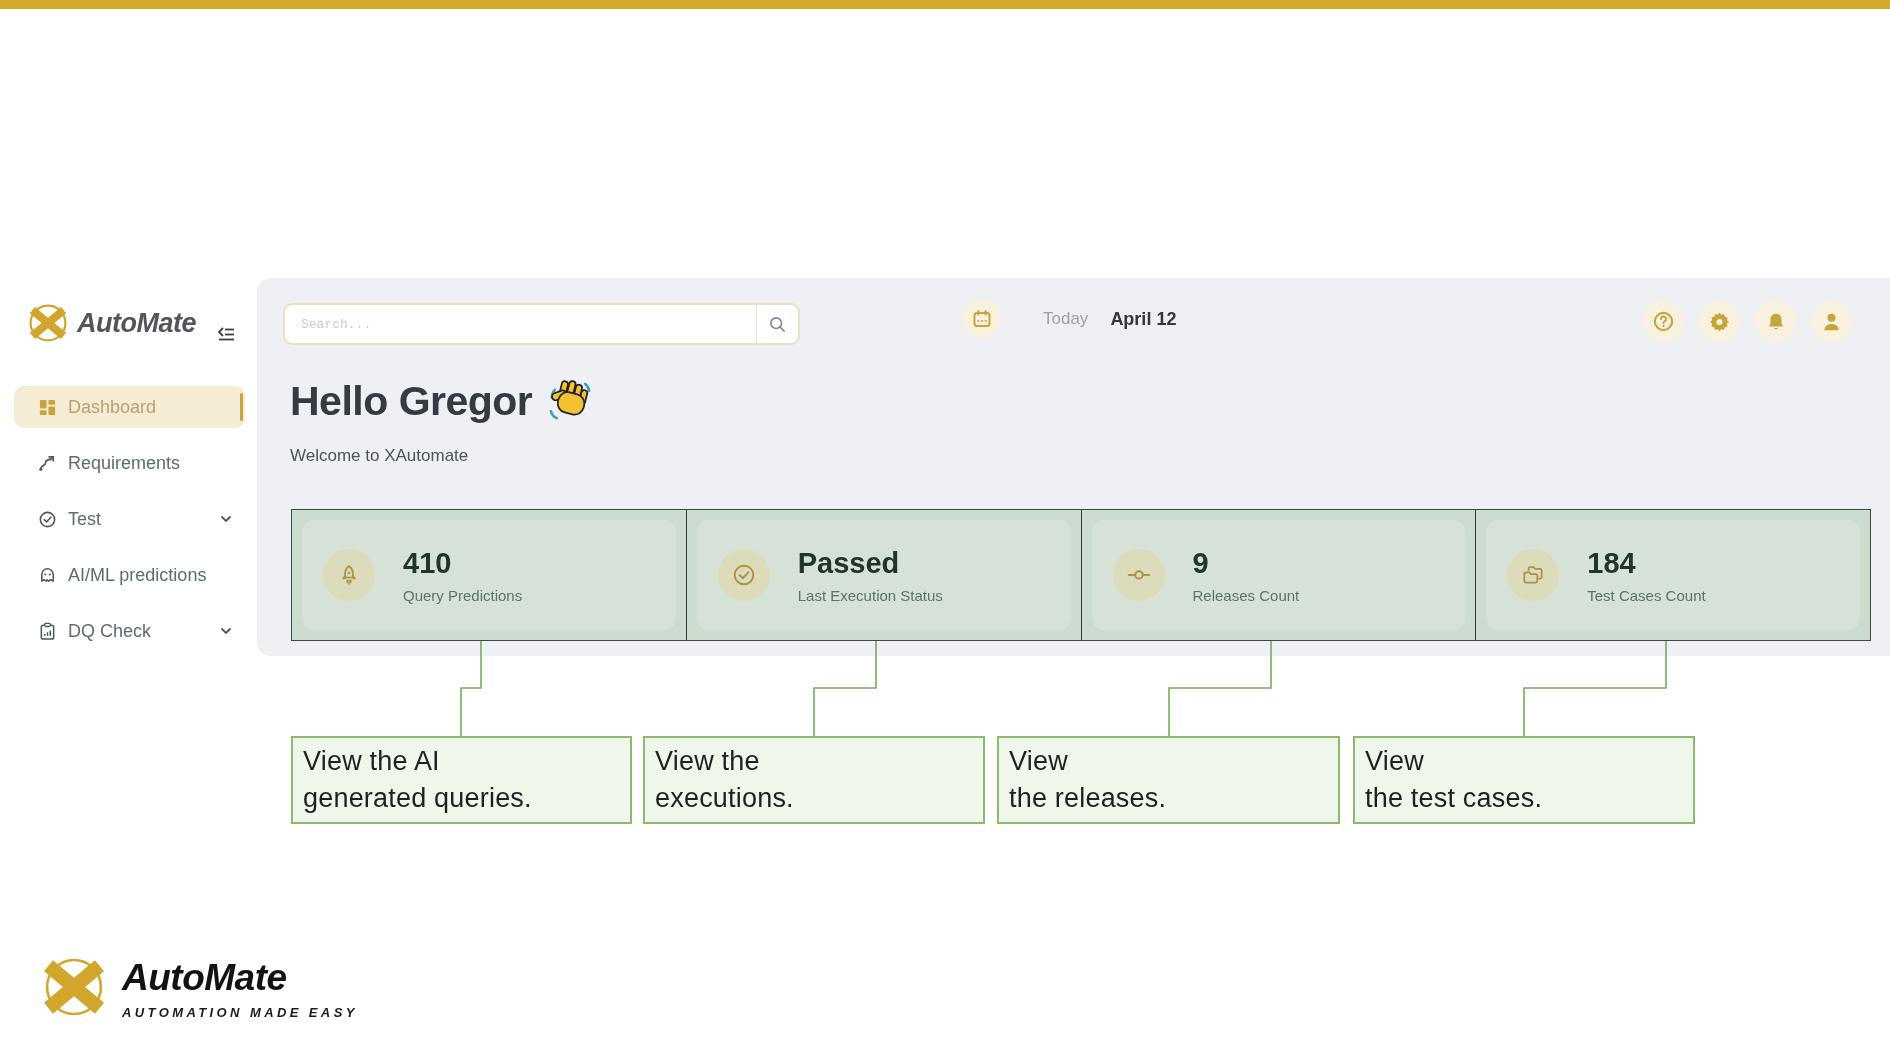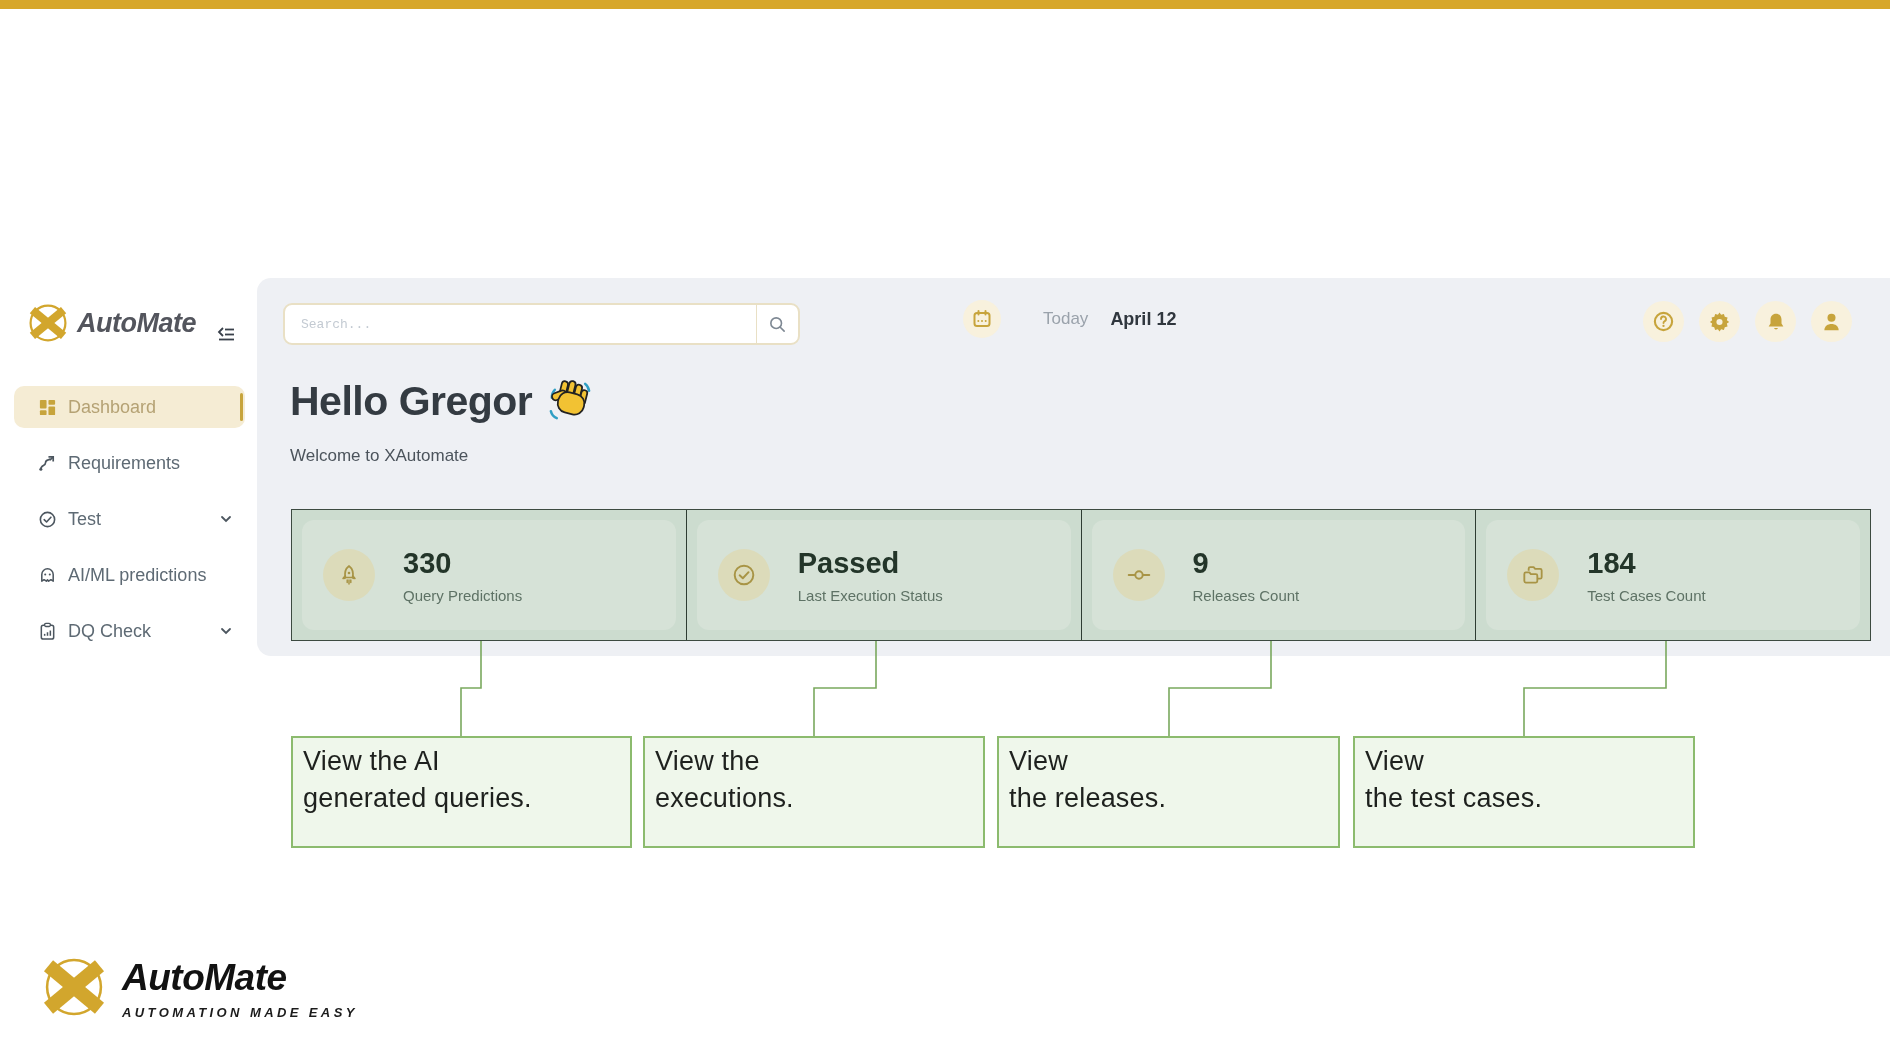--- a/index.html
+++ b/index.html
@@ -54,21 +54,21 @@
   .stat-card { width:100%; height:100%; background:#d6e2d7; border-radius:12px; display:flex; align-items:center; padding-left:21px; cursor:pointer; }
   .stat-icon-circle { width:52px; height:52px; border-radius:50%; background:#dcdbba; display:flex; align-items:center; justify-content:center; flex:0 0 52px; }
   .stat-texts { margin-left:28px; }
   .stat-value { font-size:29px; font-weight:700; color:#233529; }
   .stat-label { font-size:15px; color:#5e7265; margin-top:7px; }
 
   
   .connectors { position:absolute; left:0; top:0; width:1890px; height:1058px; pointer-events:none; }
 
   
-  .callout { position:absolute; top:736px; height:112px; background:#eff7eb; border:2px solid #8cbb6e; padding:5px 10px; cursor:pointer; }
+  .callout { position:absolute; top:736px; height:88px; background:#eff7eb; border:2px solid #8cbb6e; padding:5px 10px; cursor:pointer; }
   .callout-text { font-size:27px; color:#1e211e; line-height:37px; white-space:pre-line; letter-spacing:0.2px; }
 
   
   .footer-logo { position:absolute; left:40px; top:953px; display:flex; align-items:flex-start; }
   .footer-mark { width:68px; height:68px; }
   .footer-texts { margin-left:14px; margin-top:4px; }
   .footer-name { font-size:37px; font-style:italic; font-weight:700; color:#121212; letter-spacing:-0.5px; }
   .footer-tagline { font-size:13px; font-style:italic; font-weight:700; color:#1c1c1c; letter-spacing:3.4px; margin-top:6px; white-space:nowrap; }
 
   svg { display:block; }
@@ -254,21 +254,21 @@
         <div class="stat-card">
           <div class="stat-icon-circle">
             <svg viewBox="0 0 24 24" width="24" height="24">
               <path d="M12 3 c3.4 2.6 4.6 7 3.6 11.5 h-7.2 C7.4 10 8.6 5.6 12 3z" fill="none" stroke="#a89445" stroke-width="1.7" stroke-linejoin="round"></path>
               <circle cx="12" cy="10" r="1.3" fill="#a89445"></circle>
               <path d="M8.4 12.5 L6 15.5 L8.6 15.2 M15.6 12.5 L18 15.5 L15.4 15.2" fill="none" stroke="#a89445" stroke-width="1.5" stroke-linejoin="round"></path>
               <path d="M10.2 17 L10.2 19.5 M12 17 L12 21 M13.8 17 L13.8 19.5" fill="none" stroke="#a89445" stroke-width="1.5" stroke-linecap="round"></path>
             </svg>
           </div>
           <div class="stat-texts">
-            <div class="stat-value">330</div>
+            <div class="stat-value">410</div>
             <div class="stat-label">Query Predictions</div>
           </div>
         </div>
       </div>
 
       <div class="stat-section">
         <div class="stat-card">
           <div class="stat-icon-circle">
             <svg viewBox="0 0 24 24" width="26" height="26">
               <circle cx="12" cy="12" r="8.6" fill="none" stroke="#a89445" stroke-width="1.8"></circle>

